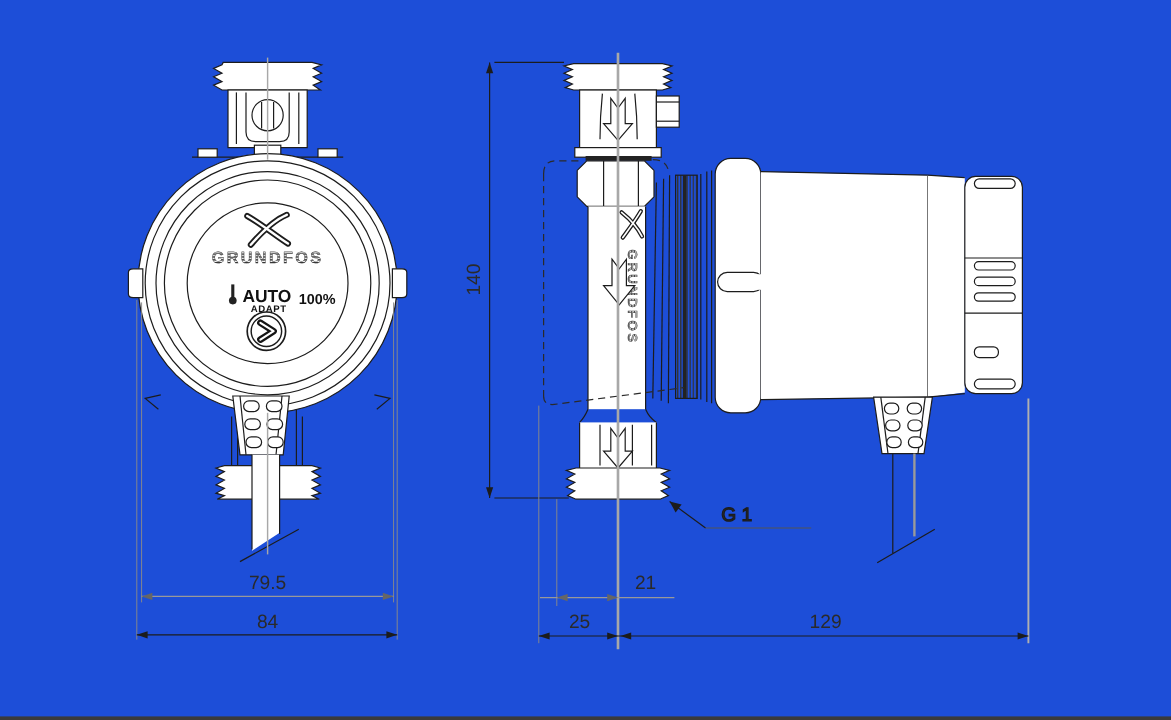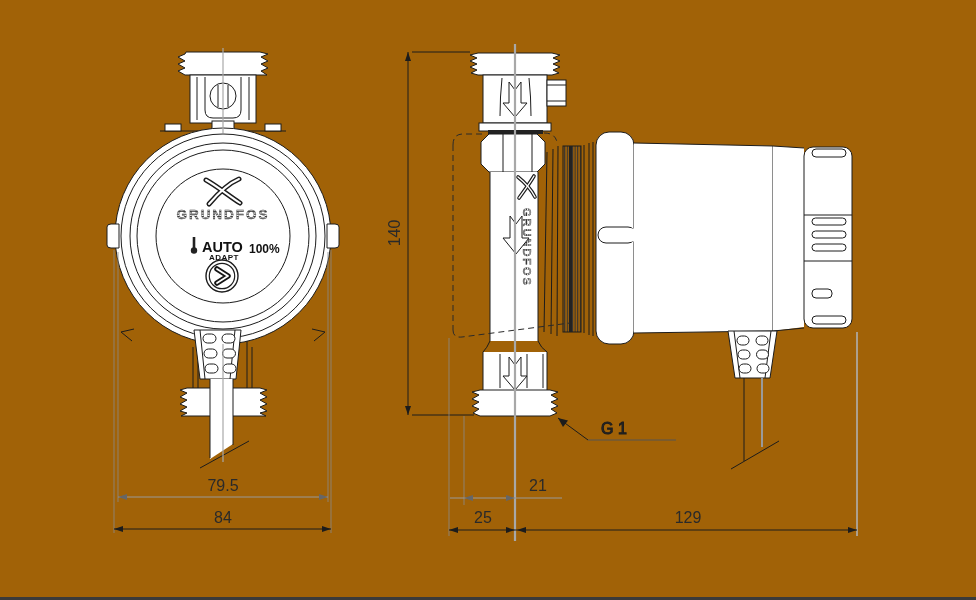--- a/index.html
+++ b/index.html
@@ -1,16 +1,16 @@
 <!DOCTYPE html>
 <html><head>
 <meta charset="utf-8">
 <style>
   html,body{margin:0;padding:0;background:#ffffff;}
-  .stage{position:relative;width:976px;height:600px;background:#a16207;overflow:hidden;
+  .stage{position:relative;width:976px;height:600px;background:#1d4ed8;overflow:hidden;
          font-family:"Liberation Sans", sans-serif;text-align:center;}
   svg{position:absolute;left:0;top:0;}
   text{font-family:"Liberation Sans", sans-serif;}
   .dimtext{fill:#2a2a2a;font-size:16px;}
   .logotext{font-weight:bold;letter-spacing:2px;}
 </style>
 </head>
 <body>
 
 <div class="stage">

